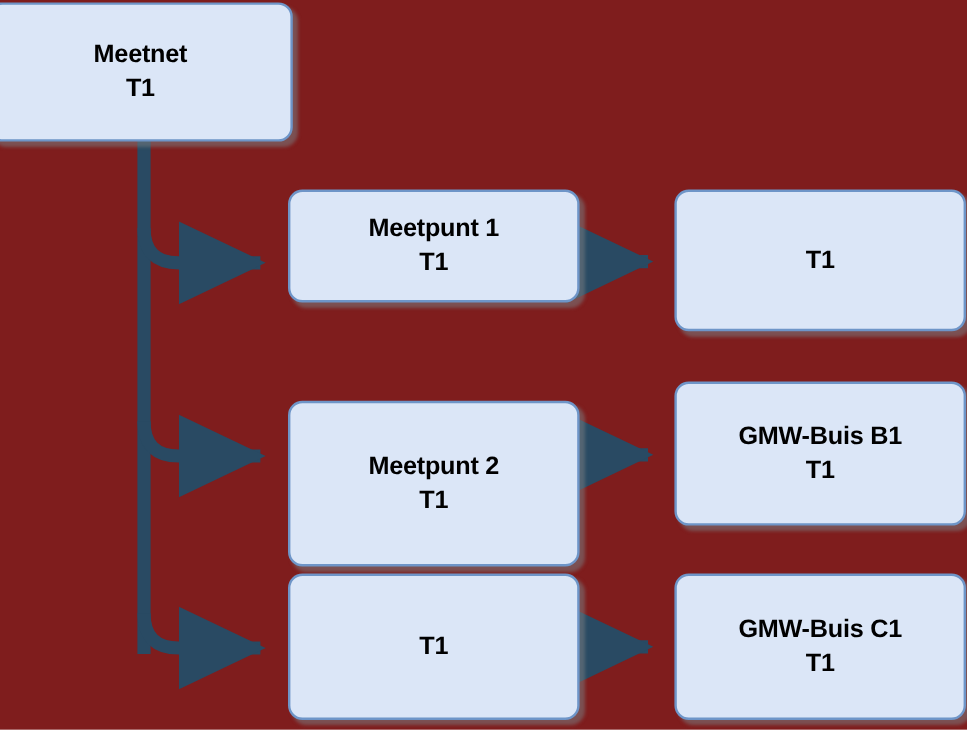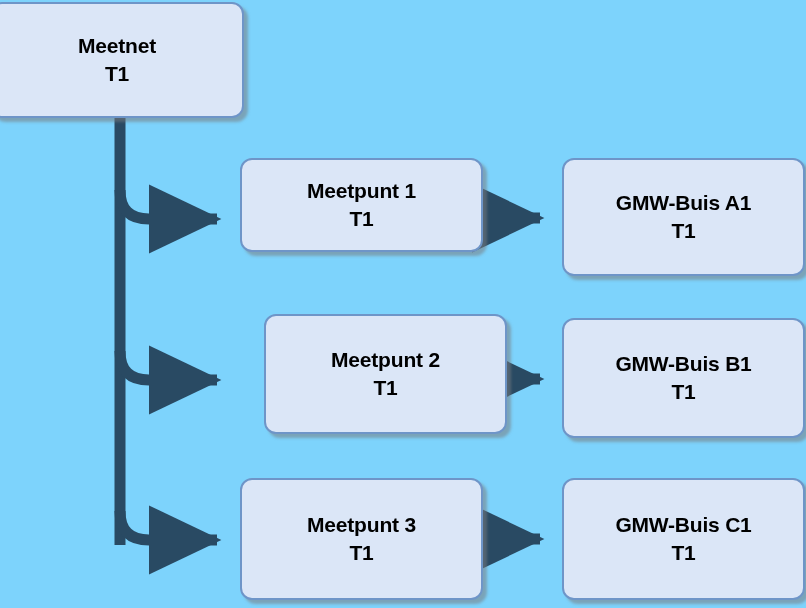--- a/index.html
+++ b/index.html
@@ -10,21 +10,21 @@
   body {
     width: 806px;
     height: 608px;
     font-family: "Liberation Sans", sans-serif;
     overflow: hidden;
   }
   #diagram {
     position: relative;
     width: 806px;
     height: 608px;
-    background: #7dd3fc;
+    background: #7f1d1d;
   }
   #edge-layer {
     position: absolute;
     left: 0;
     top: 0;
     width: 806px;
     height: 608px;
     pointer-events: none;
   }
   .node {
@@ -45,21 +45,21 @@
     line-height: 1.32;
     letter-spacing: -0.2px;
   }
   .node .line1, .node .line2 {
     display: block;
     white-space: nowrap;
   }
   
   #node-meetnet      { left: -10px; top: 2px;   width: 254px; height: 116px; }
   #node-meetpunt-1   { left: 240px; top: 158px; width: 243px; height: 94px; }
-  #node-meetpunt-2   { left: 240px; top: 314px; width: 243px; height: 120px; margin-left: 24px; }
+  #node-meetpunt-2   { left: 240px; top: 334px; width: 243px; height: 138px; }
   #node-meetpunt-3   { left: 240px; top: 478px; width: 243px; height: 122px; }
   #node-gmw-buis-a1  { left: 562px; top: 158px; width: 243px; height: 118px; }
   #node-gmw-buis-b1  { left: 562px; top: 318px; width: 243px; height: 120px; }
   #node-gmw-buis-c1  { left: 562px; top: 478px; width: 243px; height: 122px; align-items: center; }
 </style>
 </head>
 <body>
 
 <div id="diagram">
 
@@ -94,26 +94,24 @@
     <span class="line1">Meetpunt 1</span>
     <span class="line2">T1</span>
   </div>
 
   <div class="node" id="node-meetpunt-2">
     <span class="line1">Meetpunt 2</span>
     <span class="line2">T1</span>
   </div>
 
   <div class="node" id="node-meetpunt-3">
-    <span class="line1">Meetpunt 3</span>
     <span class="line2">T1</span>
   </div>
 
   <div class="node" id="node-gmw-buis-a1">
-    <span class="line1">GMW-Buis A1</span>
     <span class="line2">T1</span>
   </div>
 
   <div class="node" id="node-gmw-buis-b1">
     <span class="line1">GMW-Buis B1</span>
     <span class="line2">T1</span>
   </div>
 
   <div class="node" id="node-gmw-buis-c1">
     <span class="line1">GMW-Buis C1</span>

